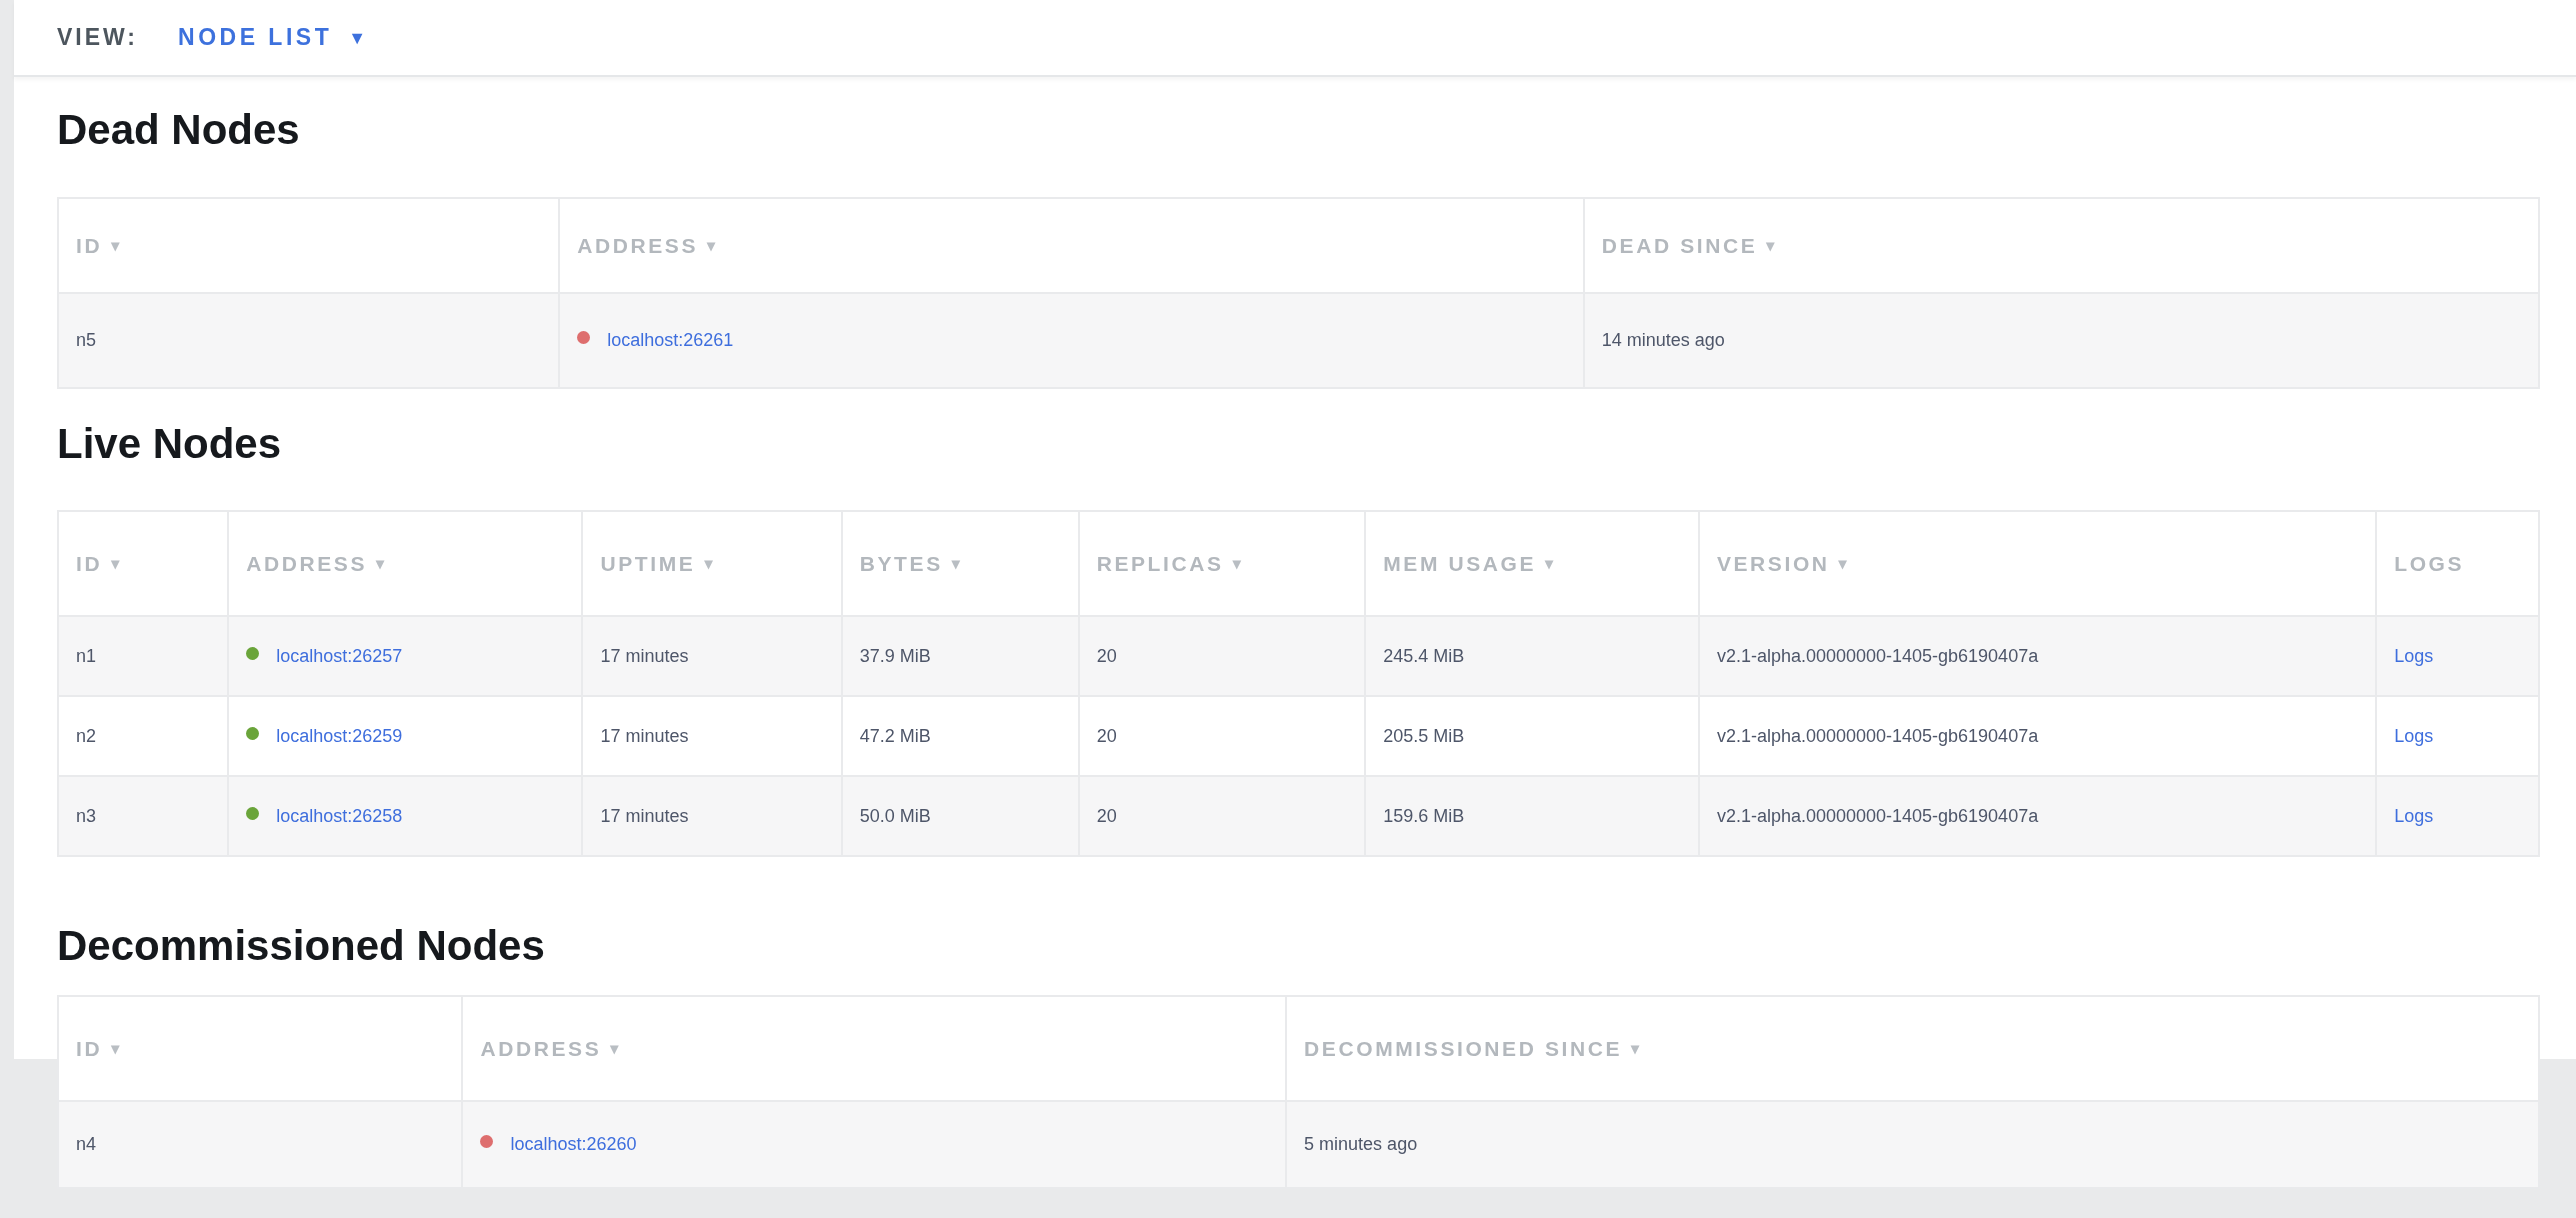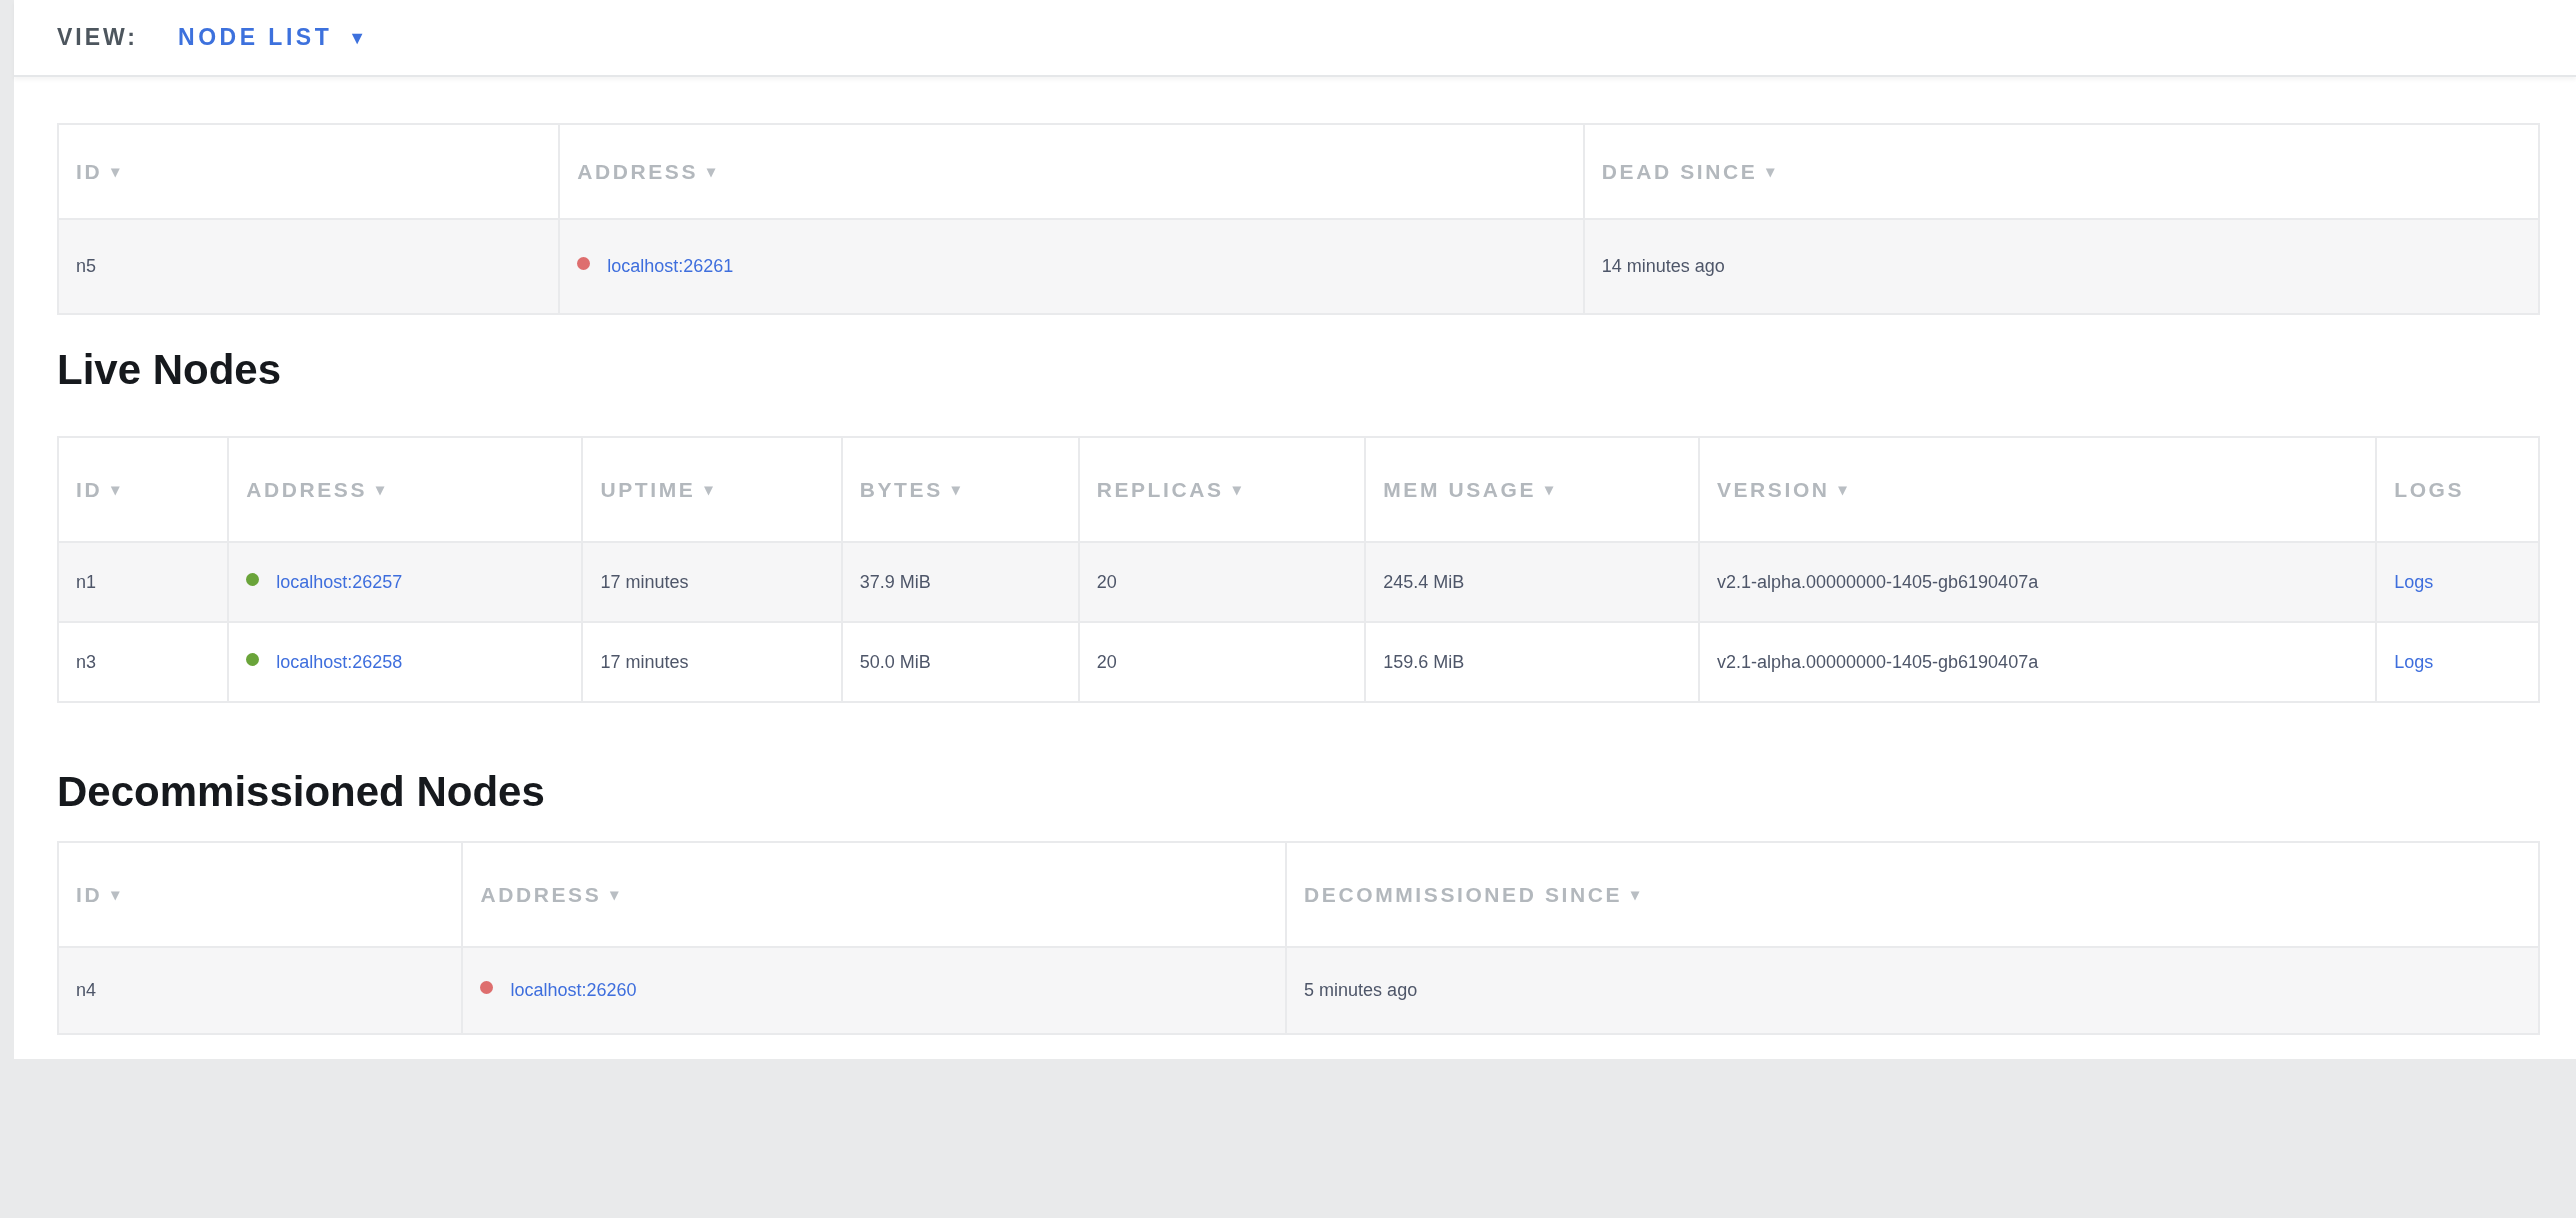--- a/index.html
+++ b/index.html
@@ -126,20 +126,21 @@
   <div class="topbar">
     <span class="view-label">VIEW:</span>
     <span class="view-select">
       <span class="view-selected">NODE LIST</span>
       <span class="caret">▼</span>
     </span>
   </div>
 
   <div class="content">
 
+    <h2 class="section-title dead-title">Dead Nodes</h2>
     <table class="nodes-table dead-table">
       <colgroup>
           <col style="width:20.2%">
           <col style="width:41.3%">
           <col style="width:38.5%">
         </colgroup>
       <thead>
         <tr>
           <th><span>ID</span><span class="sort-arrow">▾</span></th>
           <th><span>ADDRESS</span><span class="sort-arrow">▾</span></th>
@@ -184,20 +185,30 @@
           <td>n1</td>
           <td><span class="status-dot dot-live"></span><a class="node-link">localhost:26257</a></td>
           <td>17 minutes</td>
           <td>37.9 MiB</td>
           <td>20</td>
           <td>245.4 MiB</td>
           <td>v2.1-alpha.00000000-1405-gb6190407a</td>
           <td><a class="logs-link">Logs</a></td>
         </tr>
         <tr>
+          <td>n2</td>
+          <td><span class="status-dot dot-live"></span><a class="node-link">localhost:26259</a></td>
+          <td>17 minutes</td>
+          <td>47.2 MiB</td>
+          <td>20</td>
+          <td>205.5 MiB</td>
+          <td>v2.1-alpha.00000000-1405-gb6190407a</td>
+          <td><a class="logs-link">Logs</a></td>
+        </tr>
+        <tr>
           <td>n3</td>
           <td><span class="status-dot dot-live"></span><a class="node-link">localhost:26258</a></td>
           <td>17 minutes</td>
           <td>50.0 MiB</td>
           <td>20</td>
           <td>159.6 MiB</td>
           <td>v2.1-alpha.00000000-1405-gb6190407a</td>
           <td><a class="logs-link">Logs</a></td>
         </tr>
       </tbody>

